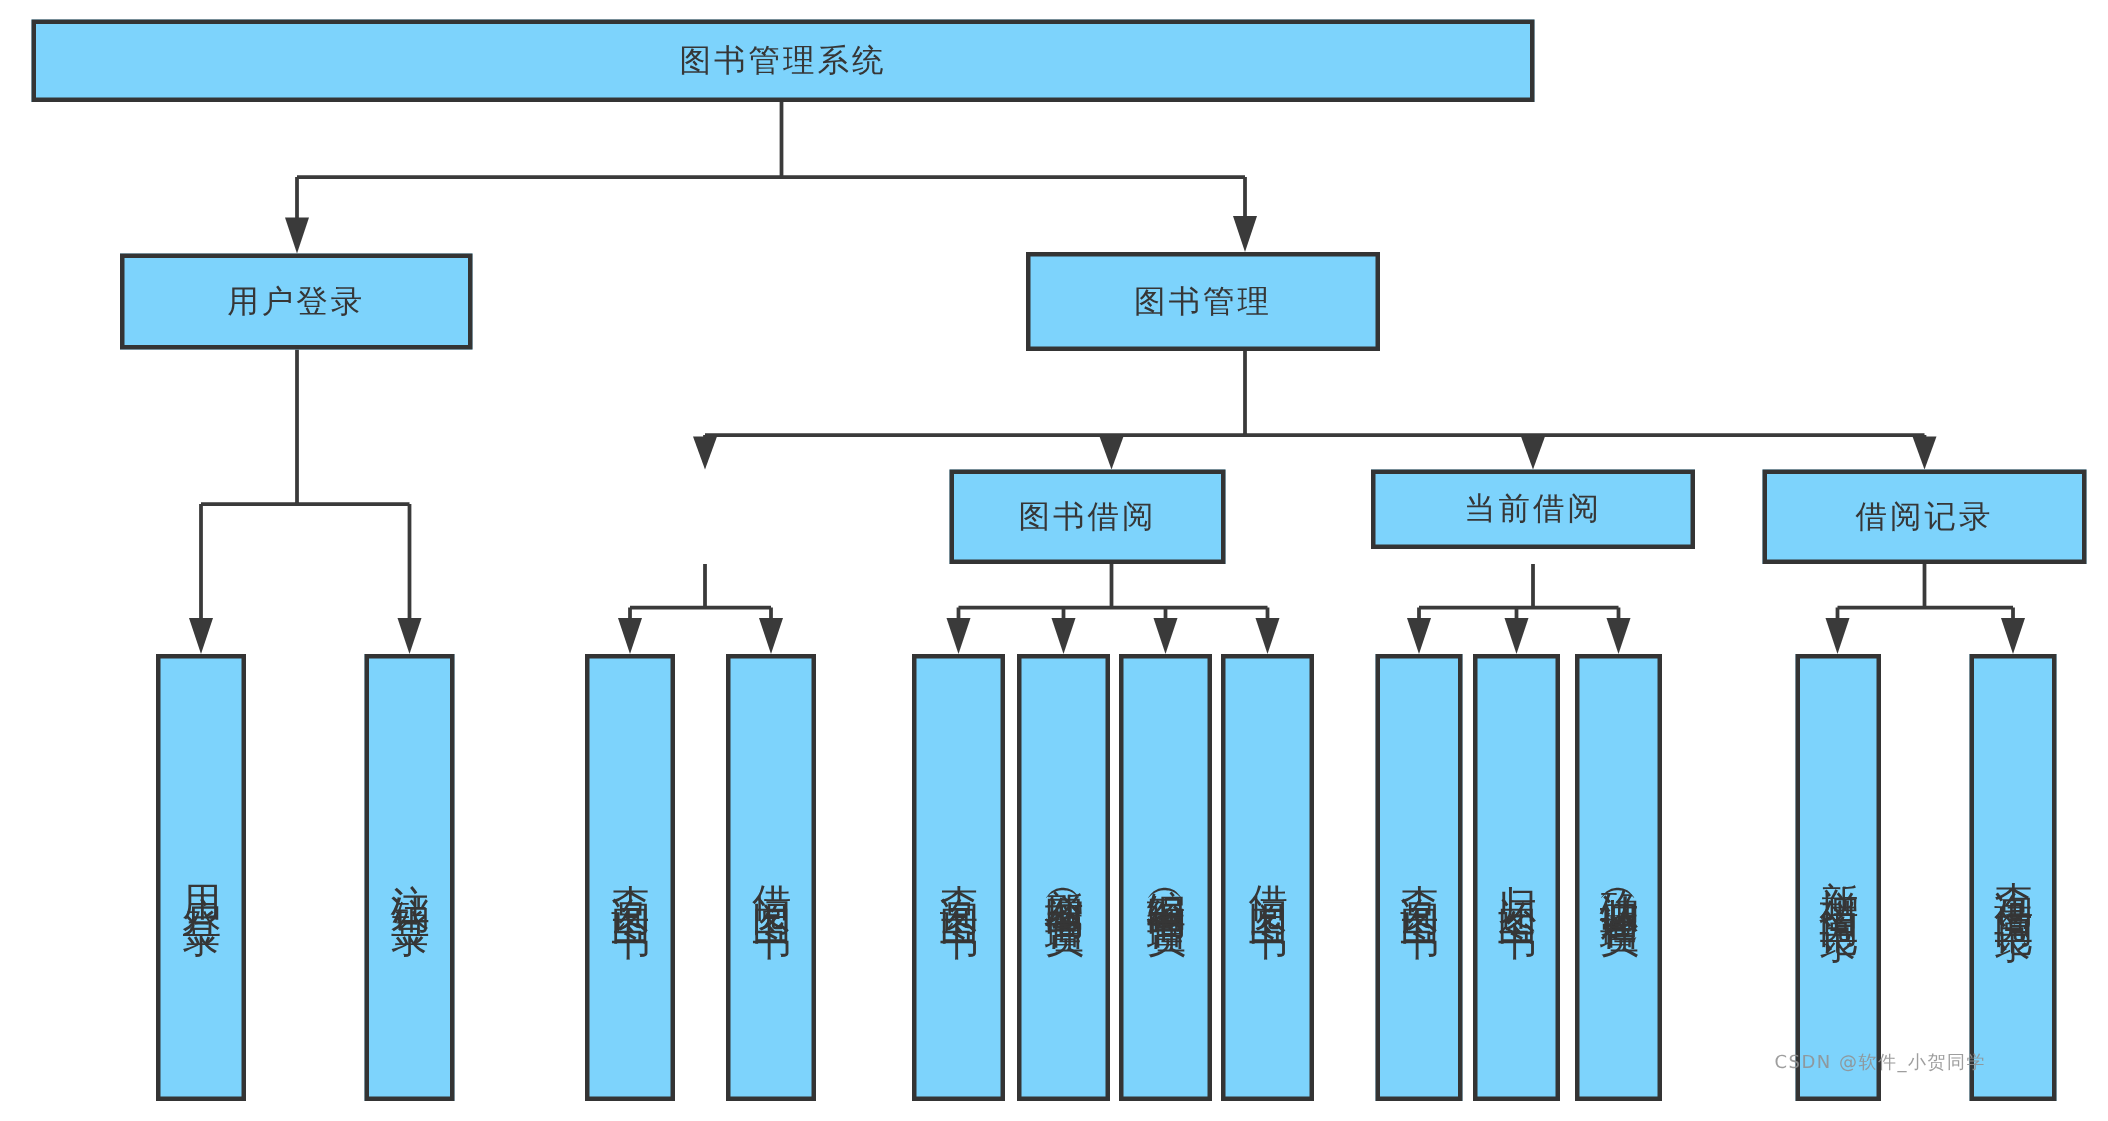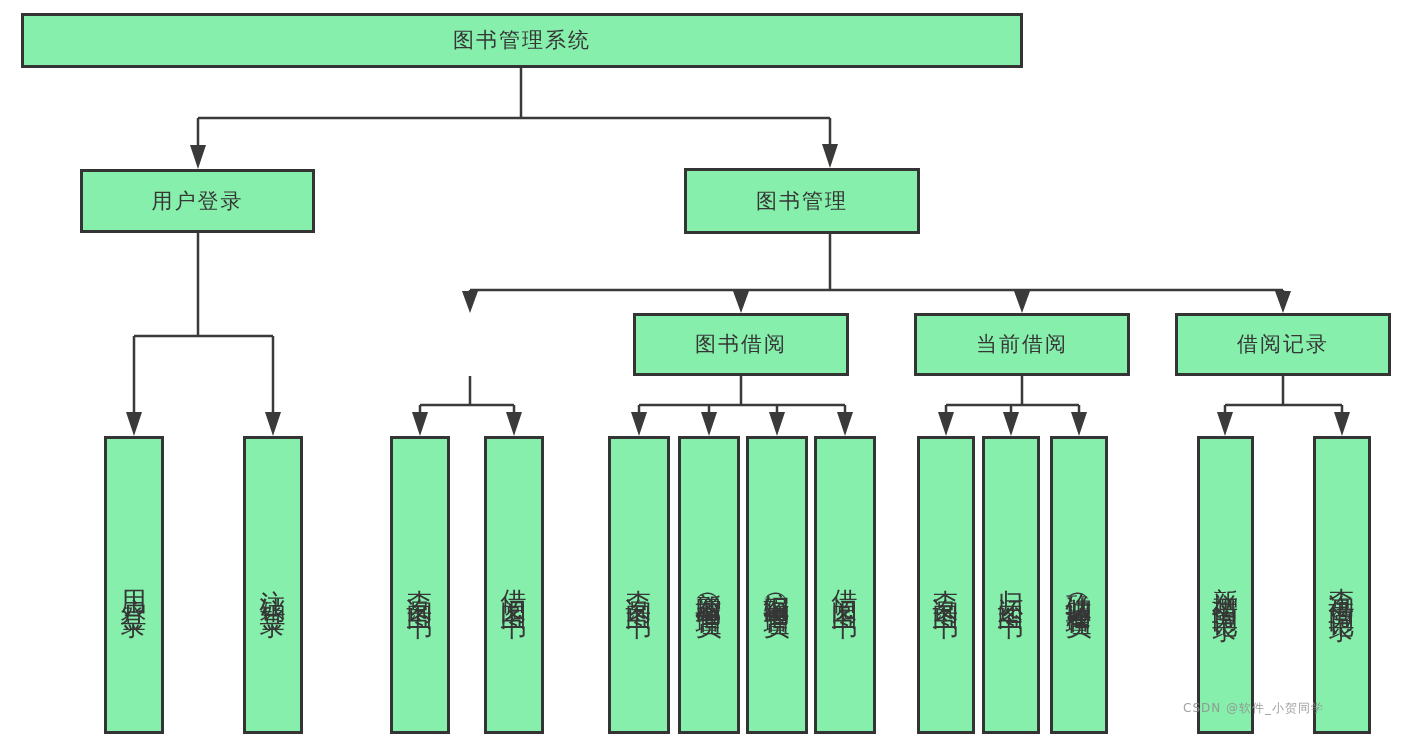--- a/index.html
+++ b/index.html
@@ -2,21 +2,21 @@
 <html><head>
 <meta charset="utf-8">
 <style>
   html,body{margin:0;padding:0;background:#ffffff;}
   body{font-family:"DejaVu Sans","Liberation Sans",sans-serif;}
   .stage{position:relative;width:1405px;height:747px;background:#ffffff;overflow:hidden;}
   .wires{position:absolute;left:0;top:0;width:1405px;height:747px;}
   .box{
     position:absolute;
     box-sizing:border-box;
-    background:#86efac;
+    background:#7dd3fc;
     border:3px solid #343434;
     display:flex;
     align-items:center;
     justify-content:center;
     color:#363636;
     z-index:2;
   }
   .box.h span{
     font-size:21px;
     letter-spacing:2px;
@@ -93,24 +93,24 @@
     <span>图书管理系统</span>
   </div>
 
   <div class="box h" style="left:80px;top:169px;width:235px;height:64px">
     <span>用户登录</span>
   </div>
   <div class="box h" style="left:684px;top:168px;width:236px;height:66px">
     <span>图书管理</span>
   </div>
 
-  <div class="box h" style="left:633px;top:313px;width:216px;height:63px">
+  <div class="box h" style="left:633px;top:313px;width:184px;height:63px">
     <span>图书借阅</span>
   </div>
-  <div class="box h" style="left:914px;top:313px;width:216px;height:63px">
+  <div class="box h" style="left:914px;top:313px;width:216px;height:53px">
     <span>当前借阅</span>
   </div>
   <div class="box h" style="left:1175px;top:313px;width:216px;height:63px">
     <span>借阅记录</span>
   </div>
 
   <div class="box v sp4" style="left:104px;top:436px;width:60px;height:298px">
     <span>用户登录</span>
   </div>
   <div class="box v sp4" style="left:243px;top:436px;width:60px;height:298px">

